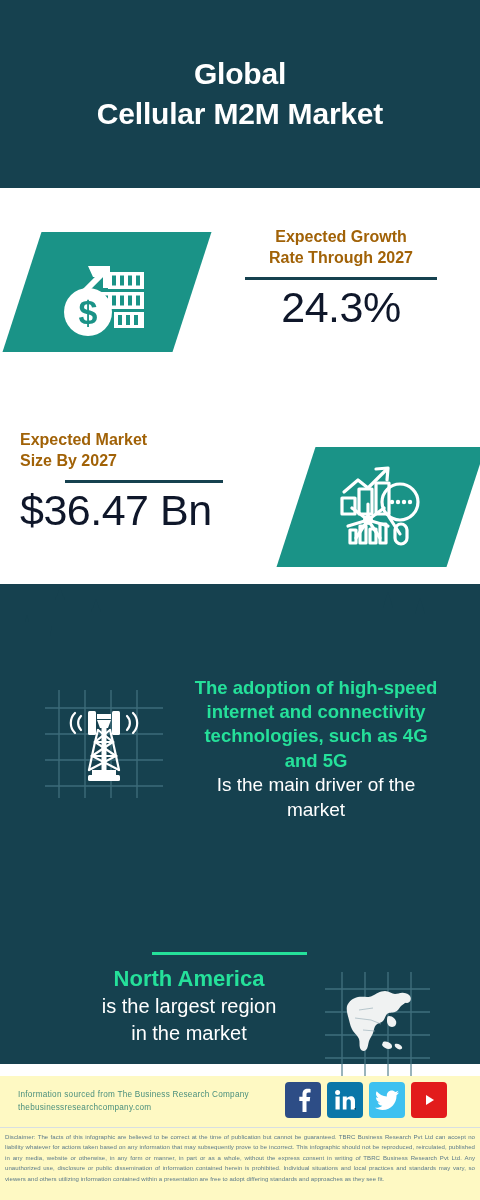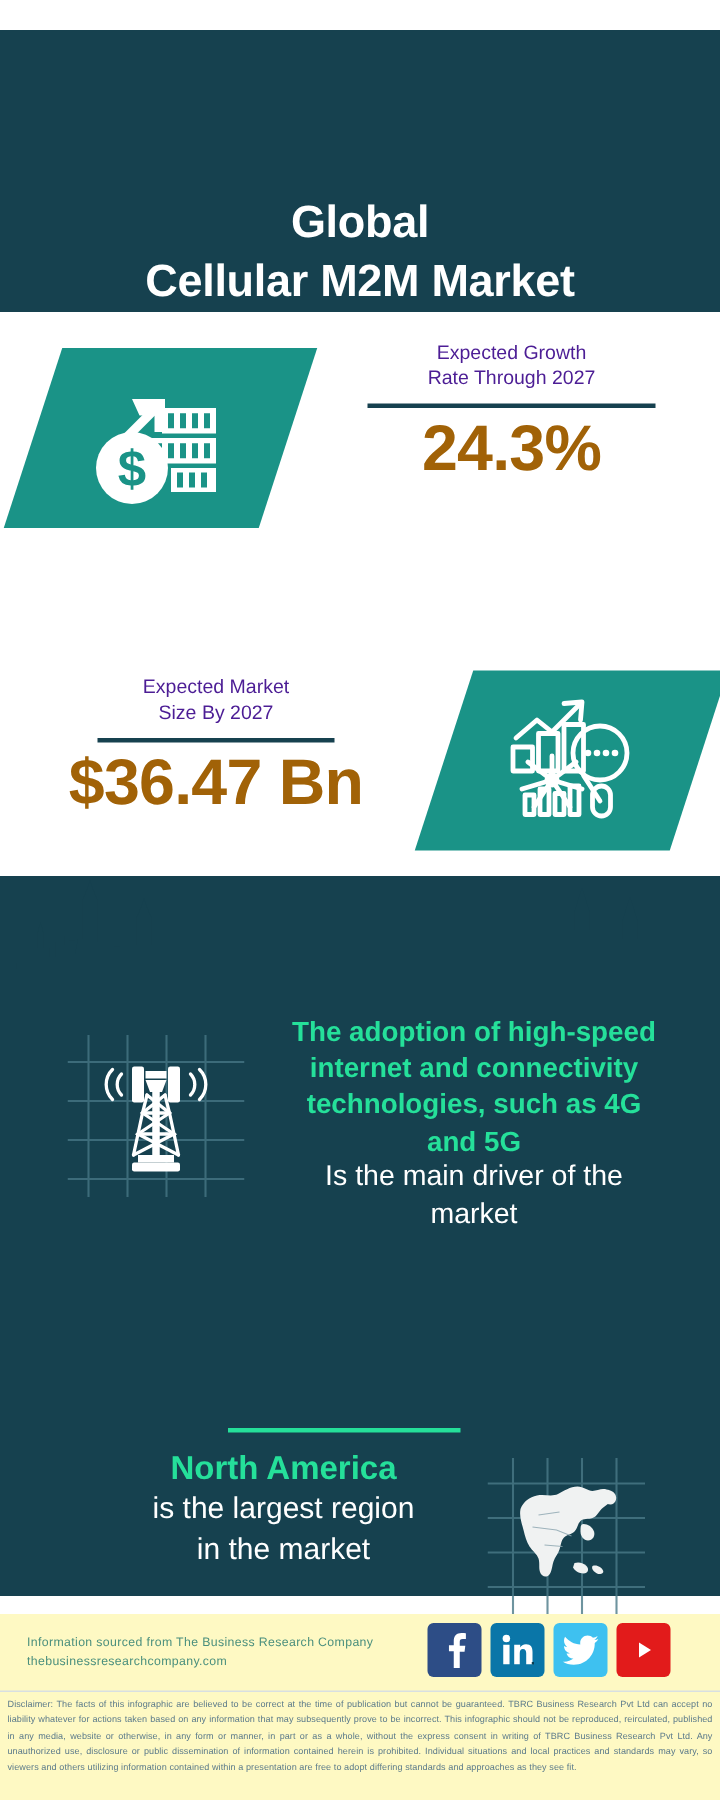--- a/index.html
+++ b/index.html
@@ -9,21 +9,21 @@
     background:#ffffff;
     position:relative;
     overflow:hidden;
   }
   .page { width:480px; height:1200px; position:relative; background:#ffffff; }
 
   
   .header {
     position:absolute; left:0; top:0; width:480px; height:188px;
     background:#16414f;
-    display:flex; align-items:flex-end; justify-content:center;margin-top:20px;
+    display:flex; align-items:center; justify-content:center;
   }
   .header-title {
     color:#ffffff; font-weight:bold; font-size:30px; line-height:1.32;
     text-align:center; letter-spacing:-0.2px;
   }
   .header-title .l1 { display:block; }
   .header-title .l2 { display:block; }
 
   
   .stat1 { position:absolute; left:0; top:200px; width:480px; height:200px; }
@@ -31,31 +31,31 @@
     position:absolute; left:22px; top:32px; width:170px; height:120px;
     background:#1a9387;
     transform:skewX(-18deg);
   }
   .para-left .icon-wrap { transform:skewX(18deg); width:100%; height:100%;
     display:flex; align-items:center; justify-content:center; }
   .stat1-text {
     position:absolute; left:218px; top:26px; width:246px; text-align:center;
   }
   .stat-label {
-    color:#4c1d95; font-weight:normal; font-size:13px; line-height:1.32;
+    color:#a16207; font-weight:bold; font-size:16px; line-height:1.32;
   }
   .stat-rule { height:3px; background:#16414f; margin:9px auto 4px auto; }
   .stat-value {
-    color:#a16207; font-weight:bold; font-size:43px; line-height:1.1;
+    color:#0f172a; font-weight:normal; font-size:43px; line-height:1.1;
     letter-spacing:-0.5px;
   }
 
   
   .stat2 { position:absolute; left:0; top:425px; width:480px; height:180px; }
-  .stat2-text { position:absolute; left:20px; top:24px; width:248px; text-align:center; }
+  .stat2-text { position:absolute; left:20px; top:4px; width:248px; }
   .para-right {
     position:absolute; left:296px; top:22px; width:170px; height:120px;
     background:#1a9387; transform:skewX(-18deg);
   }
   .para-right .icon-wrap { transform:skewX(18deg); width:100%; height:100%;
     display:flex; align-items:center; justify-content:center; }
 
   
   .darkpanel {
     position:absolute; left:0; top:584px; width:480px; height:480px;

